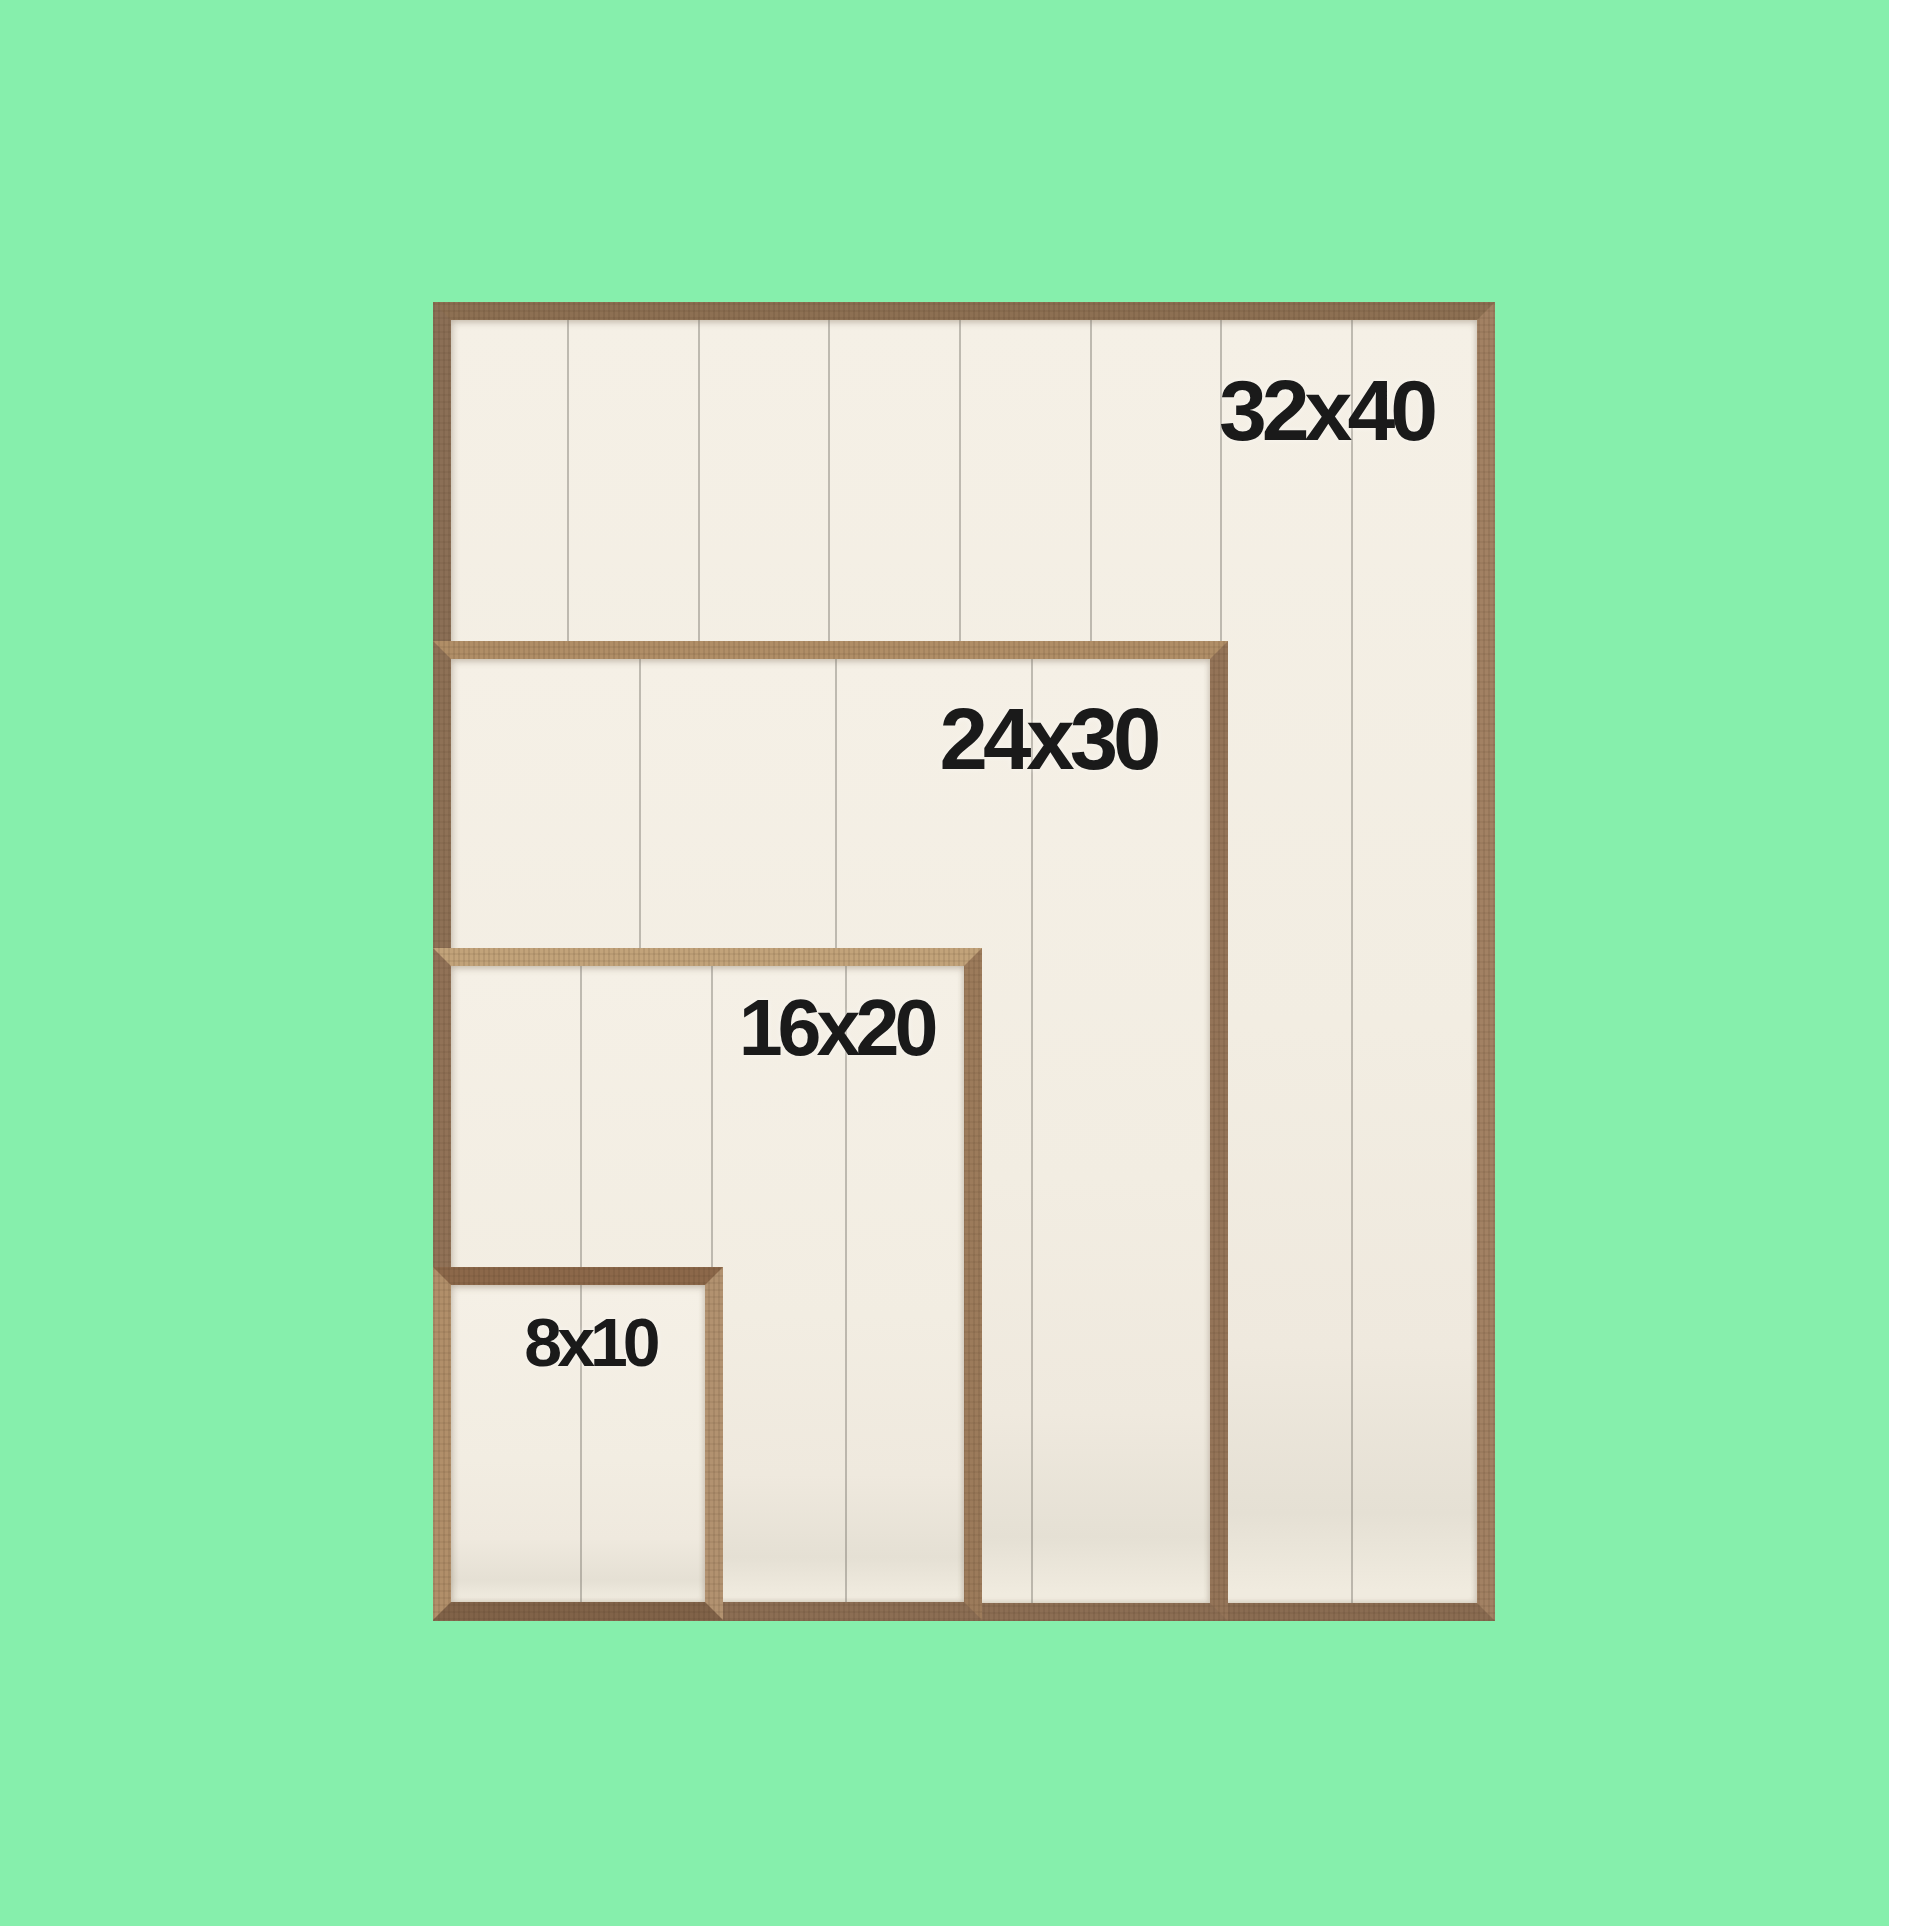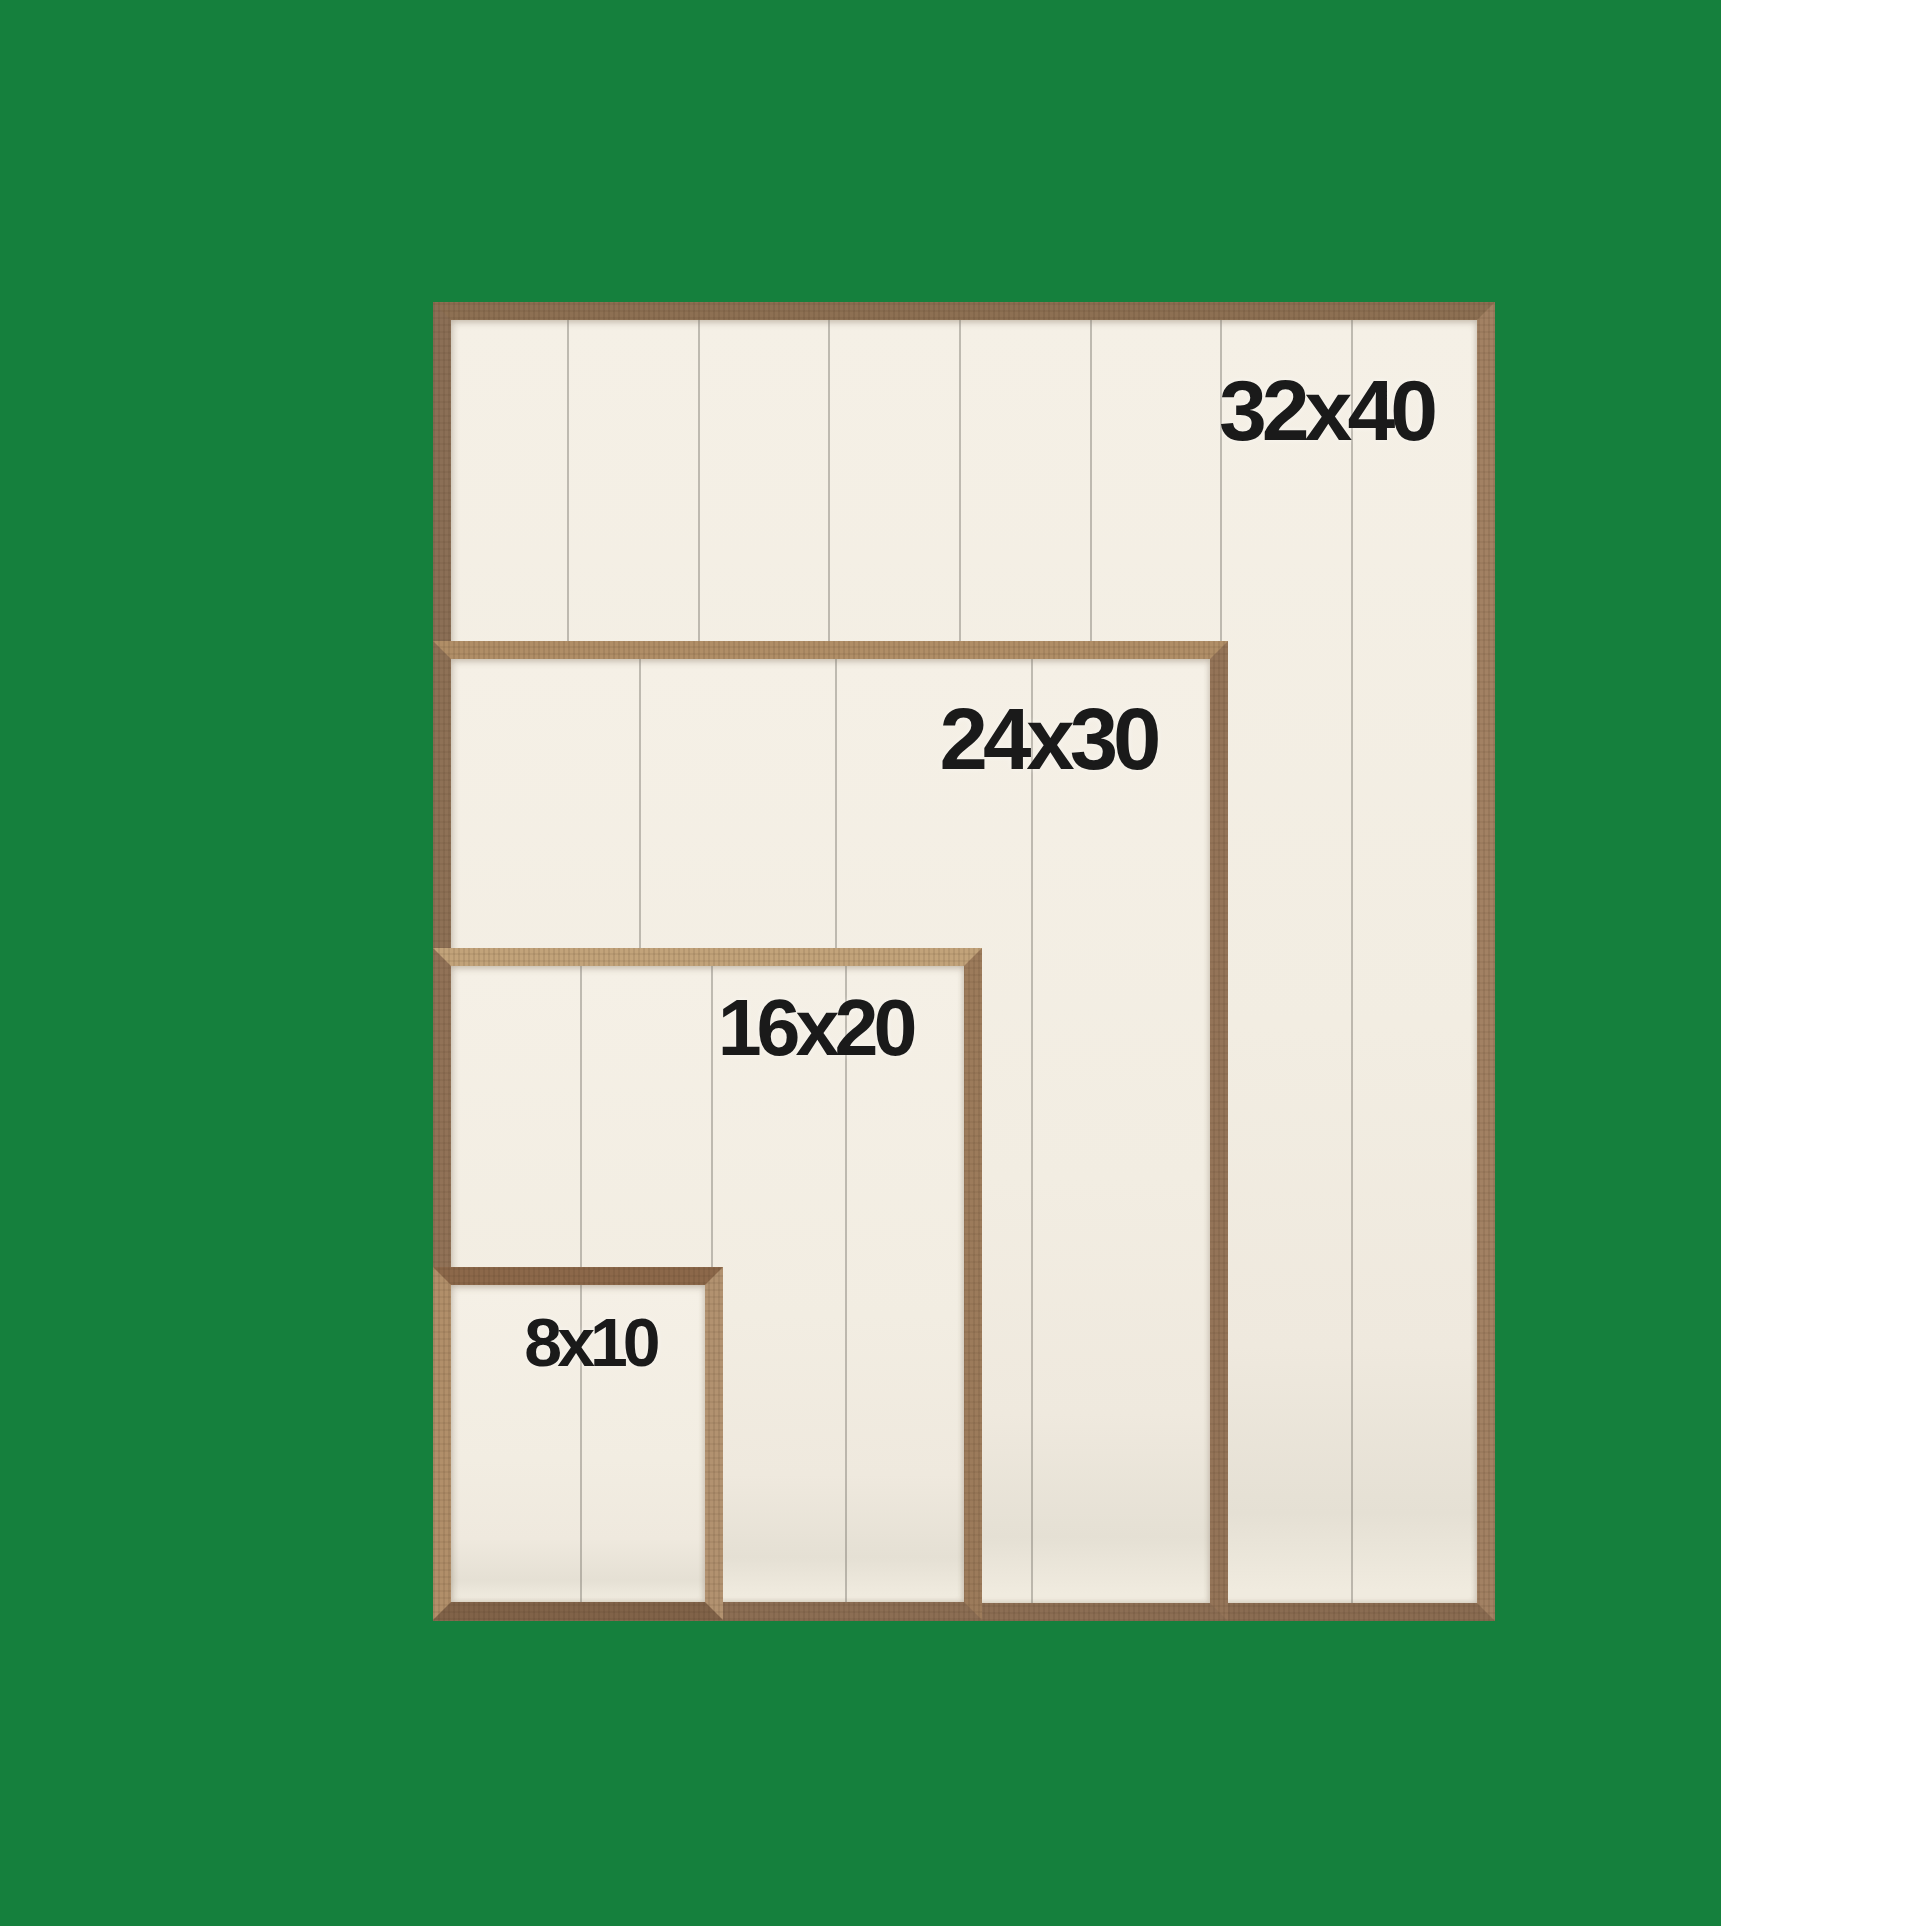--- a/index.html
+++ b/index.html
@@ -5,23 +5,23 @@
   html, body {
     margin: 0;
     padding: 0;
     background: #ffffff;
     width: 1927px;
     height: 1927px;
     font-family: "Liberation Sans", sans-serif;
   }
   #stage {
     position: relative;
-    width: 1721px;
+    width: 1889px;
     height: 1927px;
-    background: #15803d;
+    background: #86efac;
     overflow: hidden;
   }
   
   .frame {
     position: absolute;
     box-sizing: border-box;
     border-style: solid;
     border-width: 18px;
   }
   .f32 { left: 433px; top: 302px;  width: 1062px; height: 1319px;
@@ -70,21 +70,21 @@
     transform: translate(-50%, -50%);
     font-weight: 700;
     color: #1a1a1a;
     letter-spacing: -5px;
     white-space: nowrap;
     line-height: 1;
     text-shadow: 0 0 6px rgba(255,255,255,0.45);
   }
   .l32 { left: 875px; top: 90px; font-size: 86px; }
   .l24 { left: 597px; top: 79px; font-size: 87px; }
-  .l16 { left: 364px; top: 61px; font-size: 79px; }
+  .l16 { left: 385px; top: 61px; font-size: 79px; }
   .l8  { left: 139px; top: 57px; font-size: 68px; }
 </style>
 </head>
 <body>
 
 <div id="stage">
 
   <div class="frame f32">
     <div class="wood-texture"></div>
     <div class="interior">

